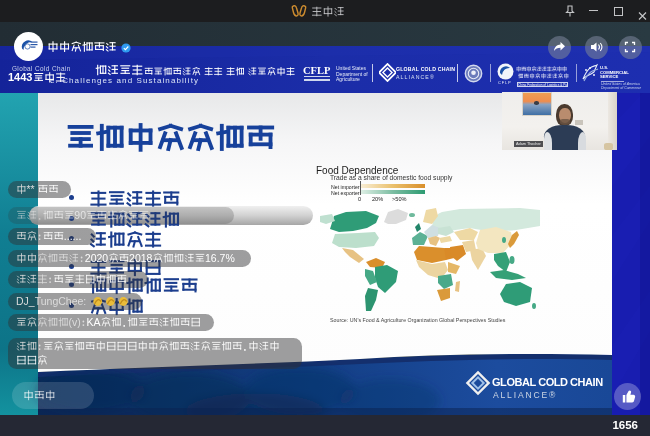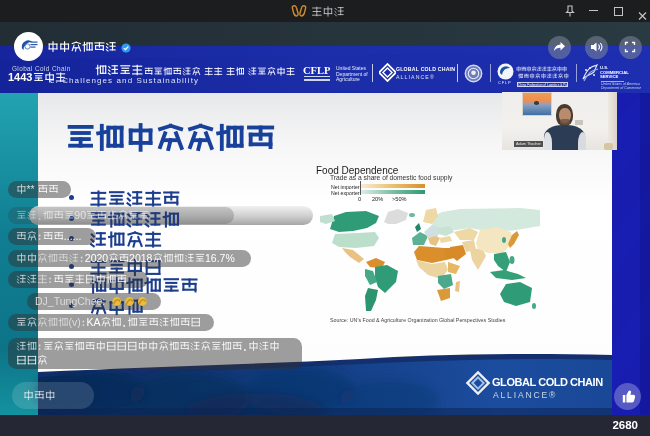--- a/index.html
+++ b/index.html
@@ -1365,21 +1365,21 @@
       <g stroke="#ffffff" stroke-width="0.79" stroke-linecap="square">
         <line x1="101.7" y1="2.6" x2="109.8" y2="2.6"></line>
         <line x1="105.7" y1="2.6" x2="105.7" y2="6.6"></line>
         <line x1="102.3" y1="5.1" x2="109.2" y2="5.1"></line>
         <line x1="102.3" y1="5.1" x2="102.3" y2="8.5"></line>
         <line x1="109.2" y1="5.1" x2="109.2" y2="9.5"></line>
         <line x1="102.3" y1="8.5" x2="109.2" y2="8.5"></line>
       </g>
     </svg>
   </div>
-<div class="chat" style="top:292.5px;width:134px;margin-left:19px;">
+<div class="chat" style="top:292.5px;width:134px;">
     <svg width="115" height="13" viewBox="0 0 115 13" style="display:block">
       <text x="0.0" y="9.9" font-size="10.5px" font-weight="normal" fill="#dcdcdc" letter-spacing="0.0" font-family="Liberation Sans">DJ_TungChee:</text>
       <text x="70.6" y="9.9" font-size="10.5px" font-weight="normal" fill="#ffffff" letter-spacing="0.0" font-family="Liberation Sans">  </text>
       <g>
         <circle cx="81.7" cy="6.5" r="4.4" fill="#e9bc3a"></circle>
         <path d="M78.6 9.1 Q 81.7 1.8 85.1 6.5" stroke="#c38e1d" stroke-width="1.3" fill="none"></path>
       </g>
       <g>
         <circle cx="94.5" cy="6.5" r="4.4" fill="#e9bc3a"></circle>
         <path d="M91.4 9.1 Q 94.5 1.8 97.9 6.5" stroke="#c38e1d" stroke-width="1.3" fill="none"></path>
@@ -1759,13 +1759,13 @@
       </g>
     </svg>
   </div>
 
 <div class="abs" style="left:613.5px;top:382.5px;width:27px;height:27px;border-radius:50%;background:rgba(255,255,255,.27);"></div>
 <svg class="abs" style="left:613.5px;top:382.5px;" width="27" height="27" viewBox="0 0 27 27">
   <path d="M8.8 12 L11.3 12 L11.3 19.5 L8.8 19.5 Z M12.4 19.5 L18.2 19.5 C19.1 19.5 19.8 18.9 20 18.1 L21.1 13.9 C21.4 12.8 20.6 11.8 19.5 11.8 L16.4 11.8 L17.1 9.2 C17.3 8.2 16.6 7.4 15.7 7.4 C15.2 7.4 14.8 7.6 14.6 8 L12.4 12 Z" fill="#fff"></path>
 </svg>
 
 <div id="bottombar"></div>
-<div id="likecount">2680</div>
+<div id="likecount">1656</div>
 
 </body></html>

